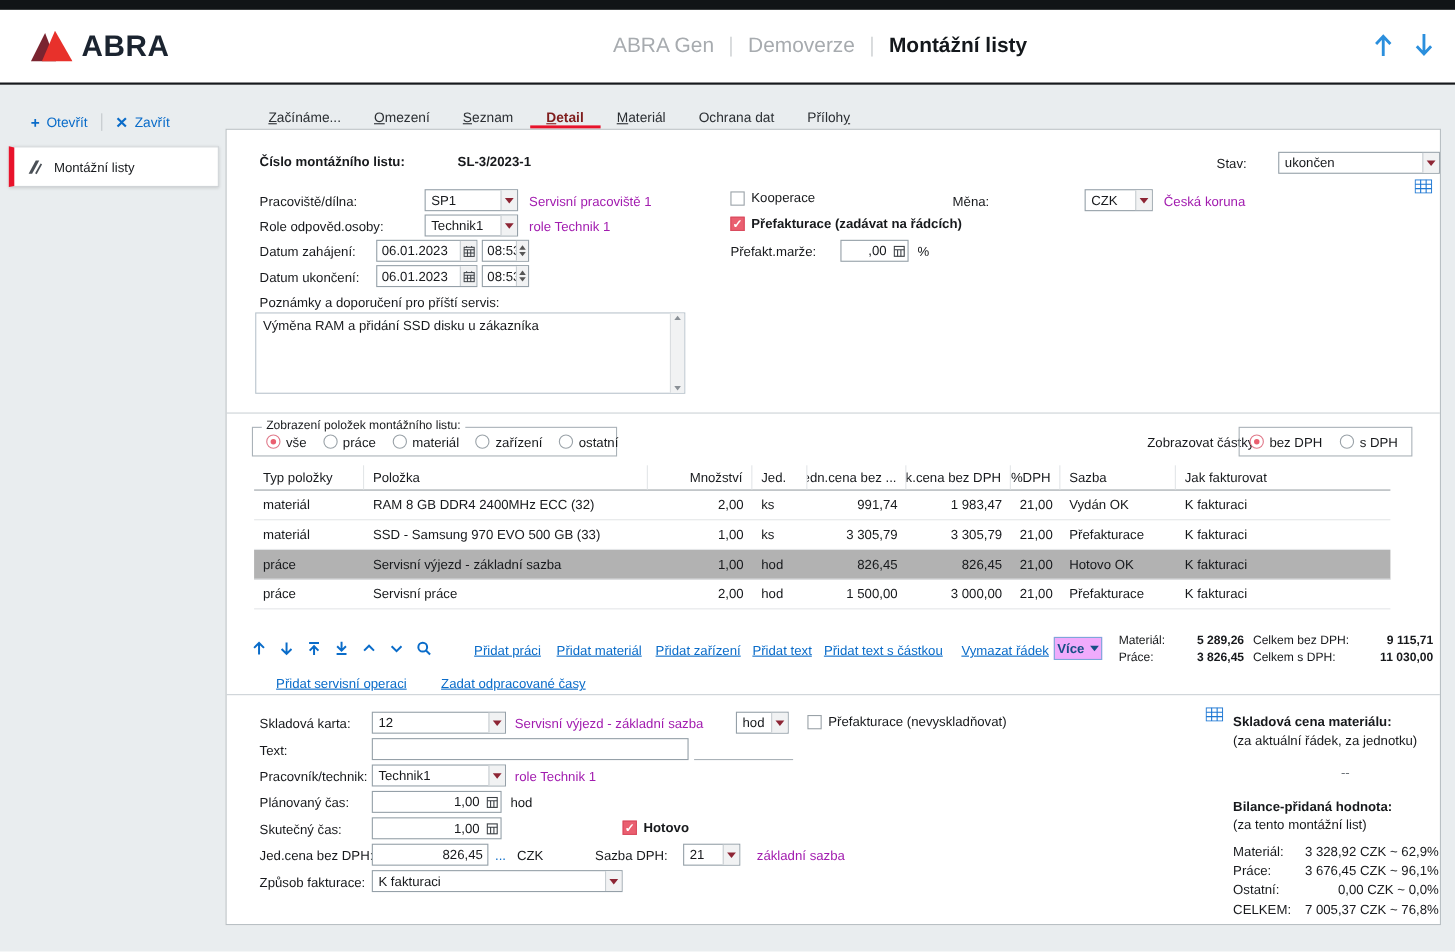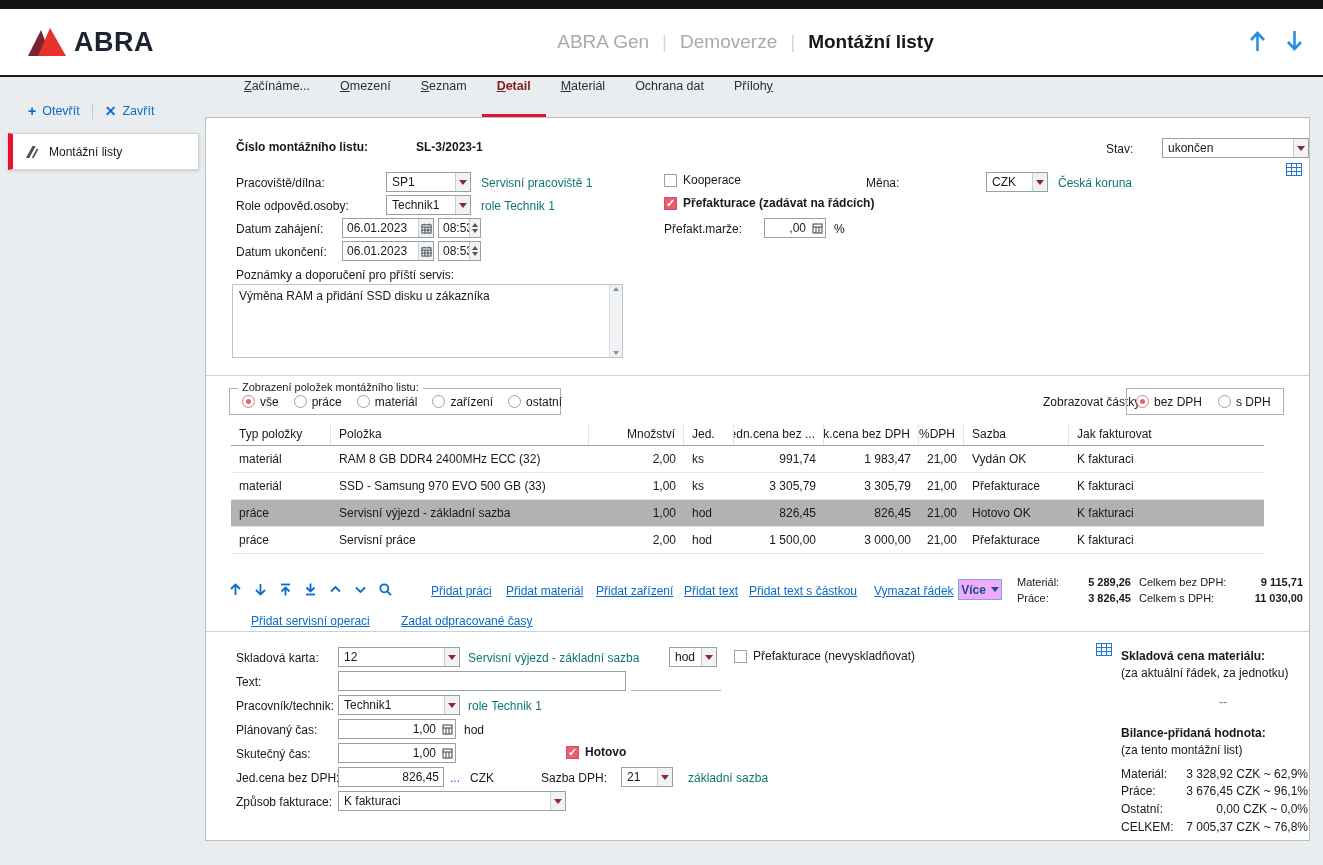--- a/index.html
+++ b/index.html
@@ -17,27 +17,27 @@
   .nav-arrows span{cursor:pointer}
   .workspace{display:flex;height:786px}
   .sidebar{width:205px;padding-top:26px;flex:none}
   .side-actions{display:flex;align-items:center;margin-left:28px;color:#0a6cc9;font-size:12.5px;white-space:nowrap}
   .side-actions .ic{font-weight:bold;font-size:14px;margin-right:6px}
   .side-actions .act{display:flex;align-items:center;cursor:pointer}
   .vsep{width:1px;height:16px;background:#c3c8cb;margin:0 12px}
   .side-card{margin:14px 6px 0 8px;background:#fff;border:1px solid #d0d4d7;border-left:5px solid #e8132b;height:37px;display:flex;align-items:center;gap:9px;padding-left:11px;box-shadow:0 1px 3px rgba(0,0,0,.15);cursor:pointer}
   .main{flex:1;min-width:0;padding-right:13px}
   .tabbar{height:38px;display:flex;align-items:stretch;padding-left:24px;margin-top:2px}
-  .tab{padding:0 15px;display:flex;align-items:flex-start;color:#2b2f33;font-size:12.5px;cursor:pointer;white-space:nowrap;border-bottom:3px solid transparent}
+  .tab{padding:0 15px;display:flex;align-items:flex-end;color:#2b2f33;font-size:12.5px;cursor:pointer;white-space:nowrap;border-bottom:3px solid transparent}
   .tab.active{font-weight:bold;color:#7f1d1d;border-bottom-color:#e8132b}
   .tab .mn{text-decoration:underline}
   .panel{position:relative;background:#fff;border:1px solid #b9c0c4;height:724px}
   .panel .lbl{position:absolute;white-space:nowrap}
   .b{font-weight:bold}
-  .desc{color:#0f766e}
+  .desc{color:#a21caf}
   .combo{position:absolute;height:20px;border:1px solid #95a0a8;background:#fff;display:flex;align-items:stretch;cursor:pointer}
   .combo-val{flex:1;padding:2px 5px 0;overflow:hidden;white-space:nowrap}
   .combo-btn{width:15px;flex:none;border-left:1px solid #c8ced2;background:#f1f2f3;display:flex;align-items:center;justify-content:center}
   .combo-btn::after{content:"";width:0;height:0;border-left:4px solid transparent;border-right:4px solid transparent;border-top:5px solid #8d2534}
   .field{position:absolute;height:20px;border:1px solid #95a0a8;background:#fff;display:flex;align-items:stretch}
   .field-val{flex:1;padding:2px 4px 0;white-space:nowrap;overflow:hidden}
   .field.num .field-val{text-align:right}
   .cal-btn{width:15px;flex:none;border-left:1px solid #c8ced2;background:#f1f2f3;display:flex;align-items:center;justify-content:center;cursor:pointer}
   .calc-ic{width:15px;flex:none;display:flex;align-items:center;justify-content:center}
   .spin{width:11px;flex:none;border-left:1px solid #c8ced2;background:#f1f2f3;display:flex;flex-direction:column;align-items:center;justify-content:center;cursor:pointer}

